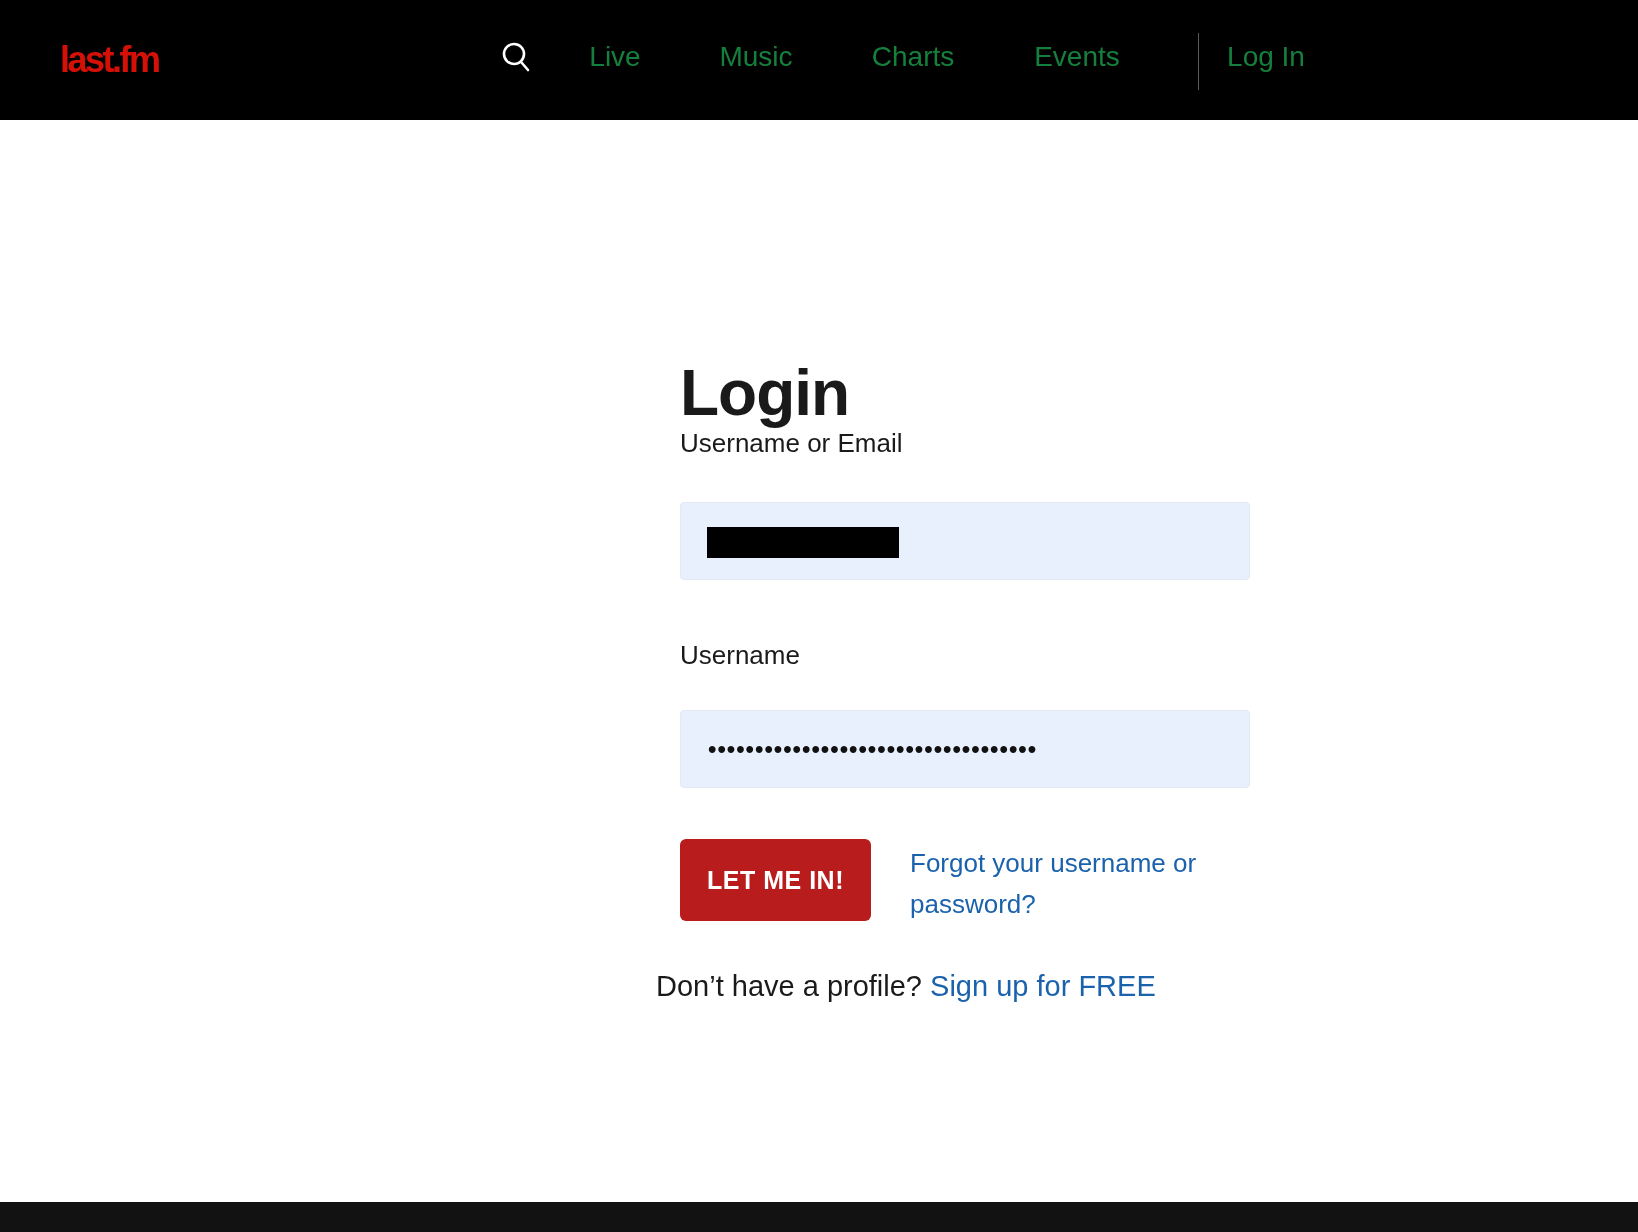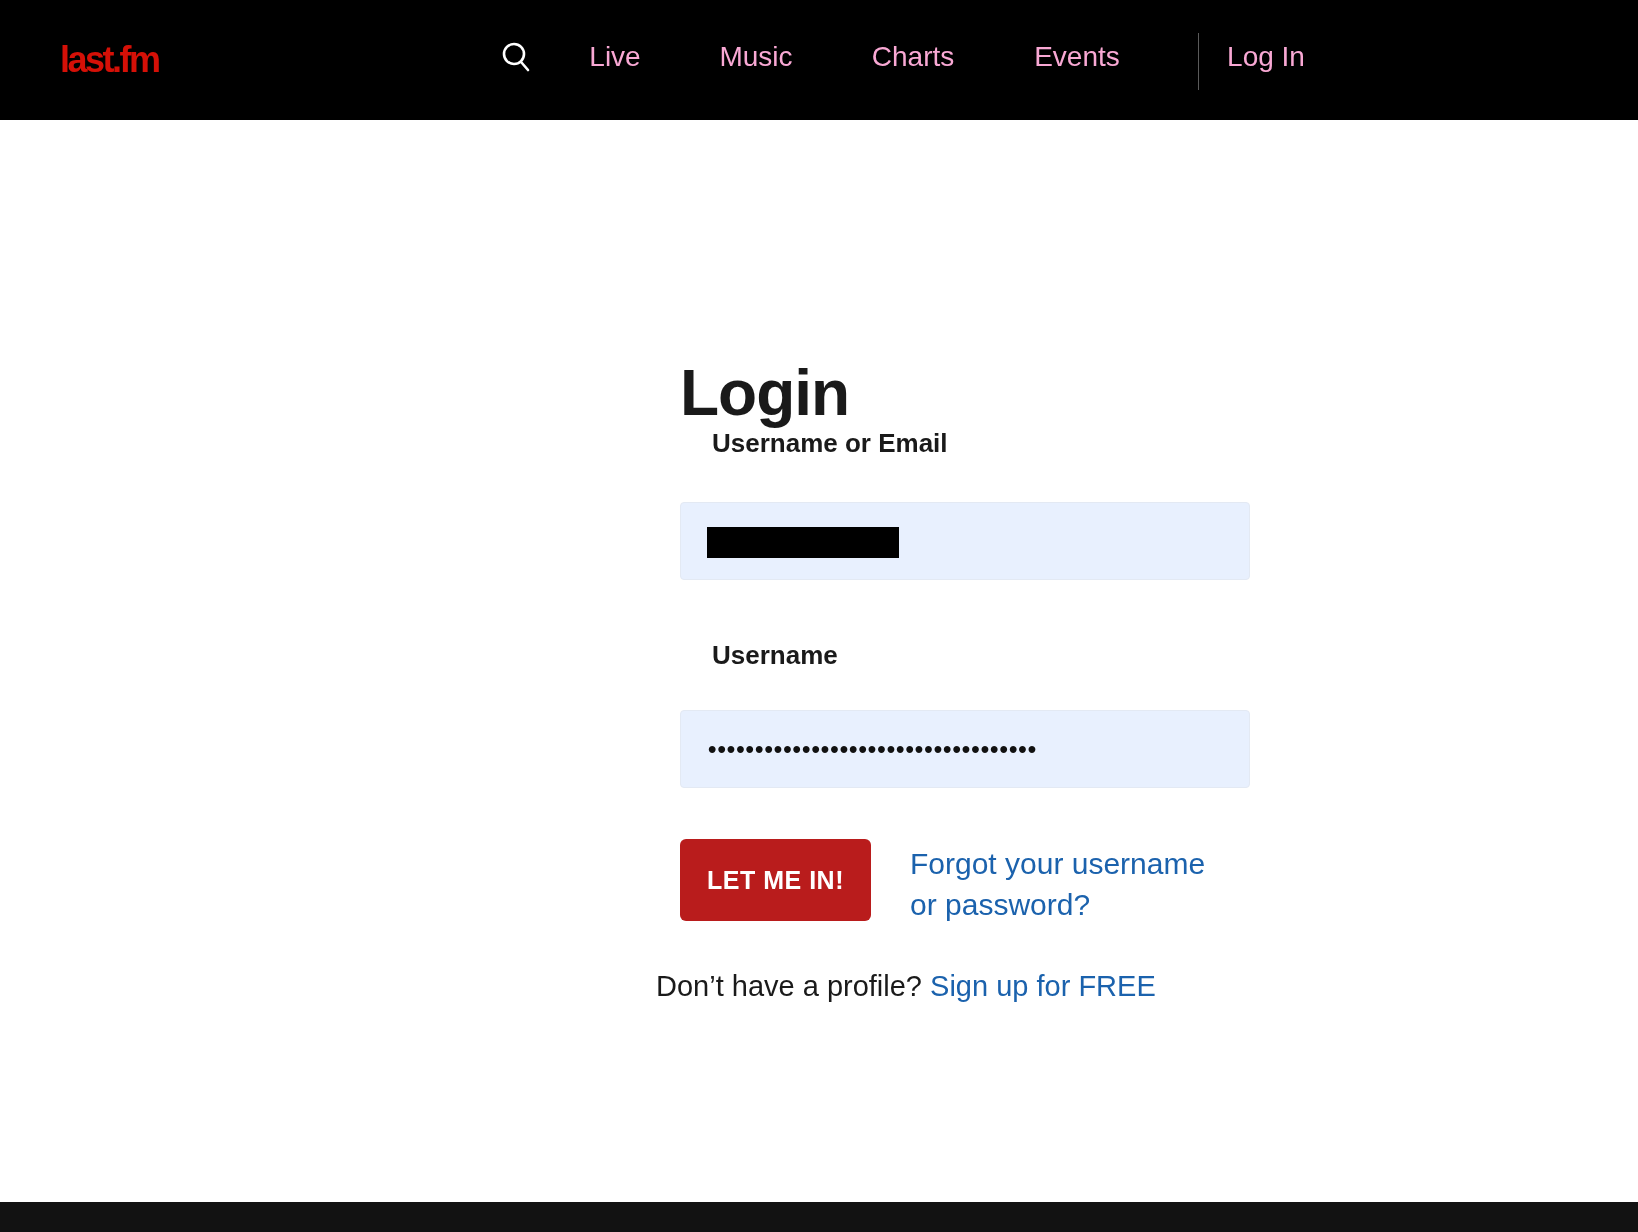--- a/index.html
+++ b/index.html
@@ -35,21 +35,21 @@
     transform: translate(-50%, -50%);
     width: 44px; height: 44px;
     display: flex; align-items: center; justify-content: center;
     cursor: pointer;
     background: transparent; border: none;
   }
   .nav-item {
     position: absolute;
     top: 57px;
     transform: translate(-50%, -50%);
-    color: #f9a8d4;
+    color: #15803d;
     font-size: 28px;
     font-weight: 400;
     white-space: nowrap;
     cursor: pointer;
   }
   .nav-live   { left: 615px; }
   .nav-music  { left: 756px; }
   .nav-charts { left: 913px; }
   .nav-events { left: 1077px; }
   .nav-divider {
@@ -81,23 +81,22 @@
     font-size: 64px;
     font-weight: bold;
     color: #1a1a1a;
     letter-spacing: -1px;
     margin-top: 36px;
   }
   .field-label {
     position: absolute;
     left: 680px;
     font-size: 26px;
-    font-weight: bold;
-    color: #1a1a1a;
-    margin-left: 32px;
+    font-weight: normal;
+    color: #1a1a1a;
   }
   .label-username { top: 428px; }
   .label-password { top: 640px; }
 
   .text-field {
     position: absolute;
     left: 680px;
     width: 570px; height: 78px;
     background: #e8f0fe;
     border: 1px solid #e3e9f3;
@@ -134,21 +133,21 @@
     font-size: 25px;
     font-weight: bold;
     letter-spacing: 0.5px;
     color: #ffffff;
     cursor: pointer;
   }
   .forgot-link {
     position: absolute;
     left: 910px; top: 843px;
     width: 300px;
-    font-size: 30px;
+    font-size: 26px;
     line-height: 41px;
     color: #1b62ad;
     text-decoration: none;
     cursor: pointer;
   }
   .signup-row {
     position: absolute;
     left: 656px; top: 970px;
     font-size: 29px;
     color: #1a1a1a;

